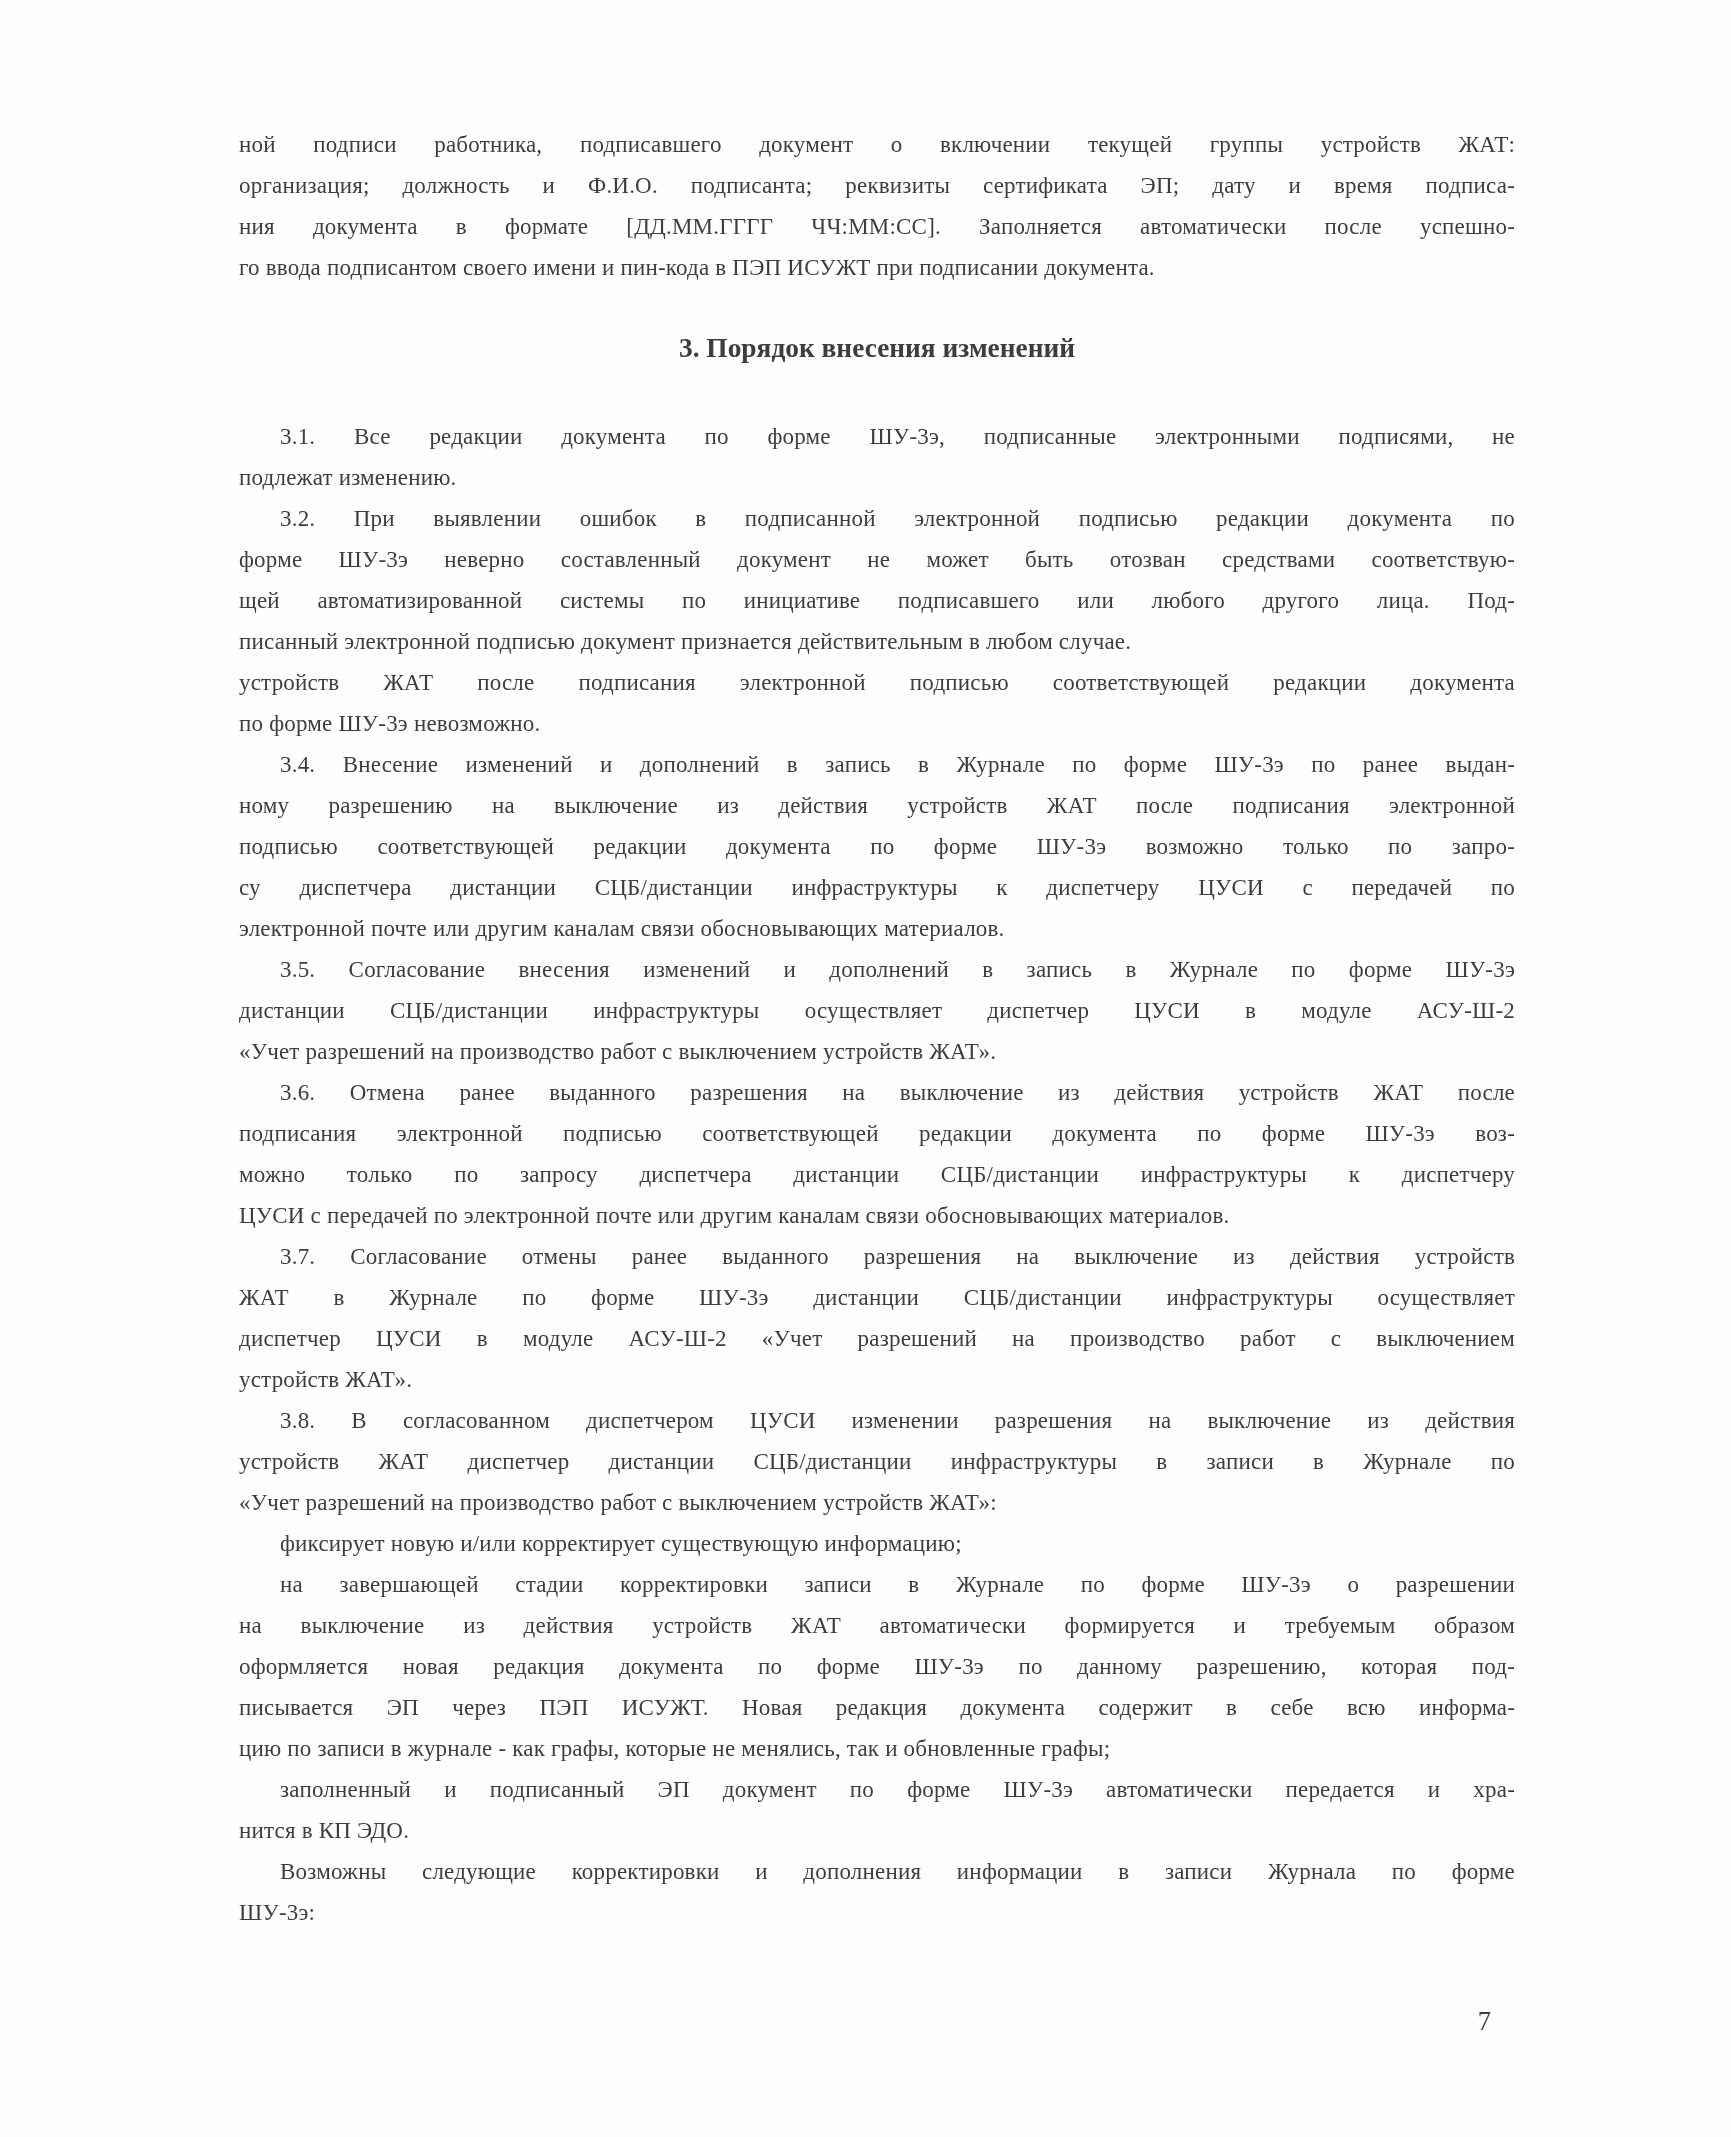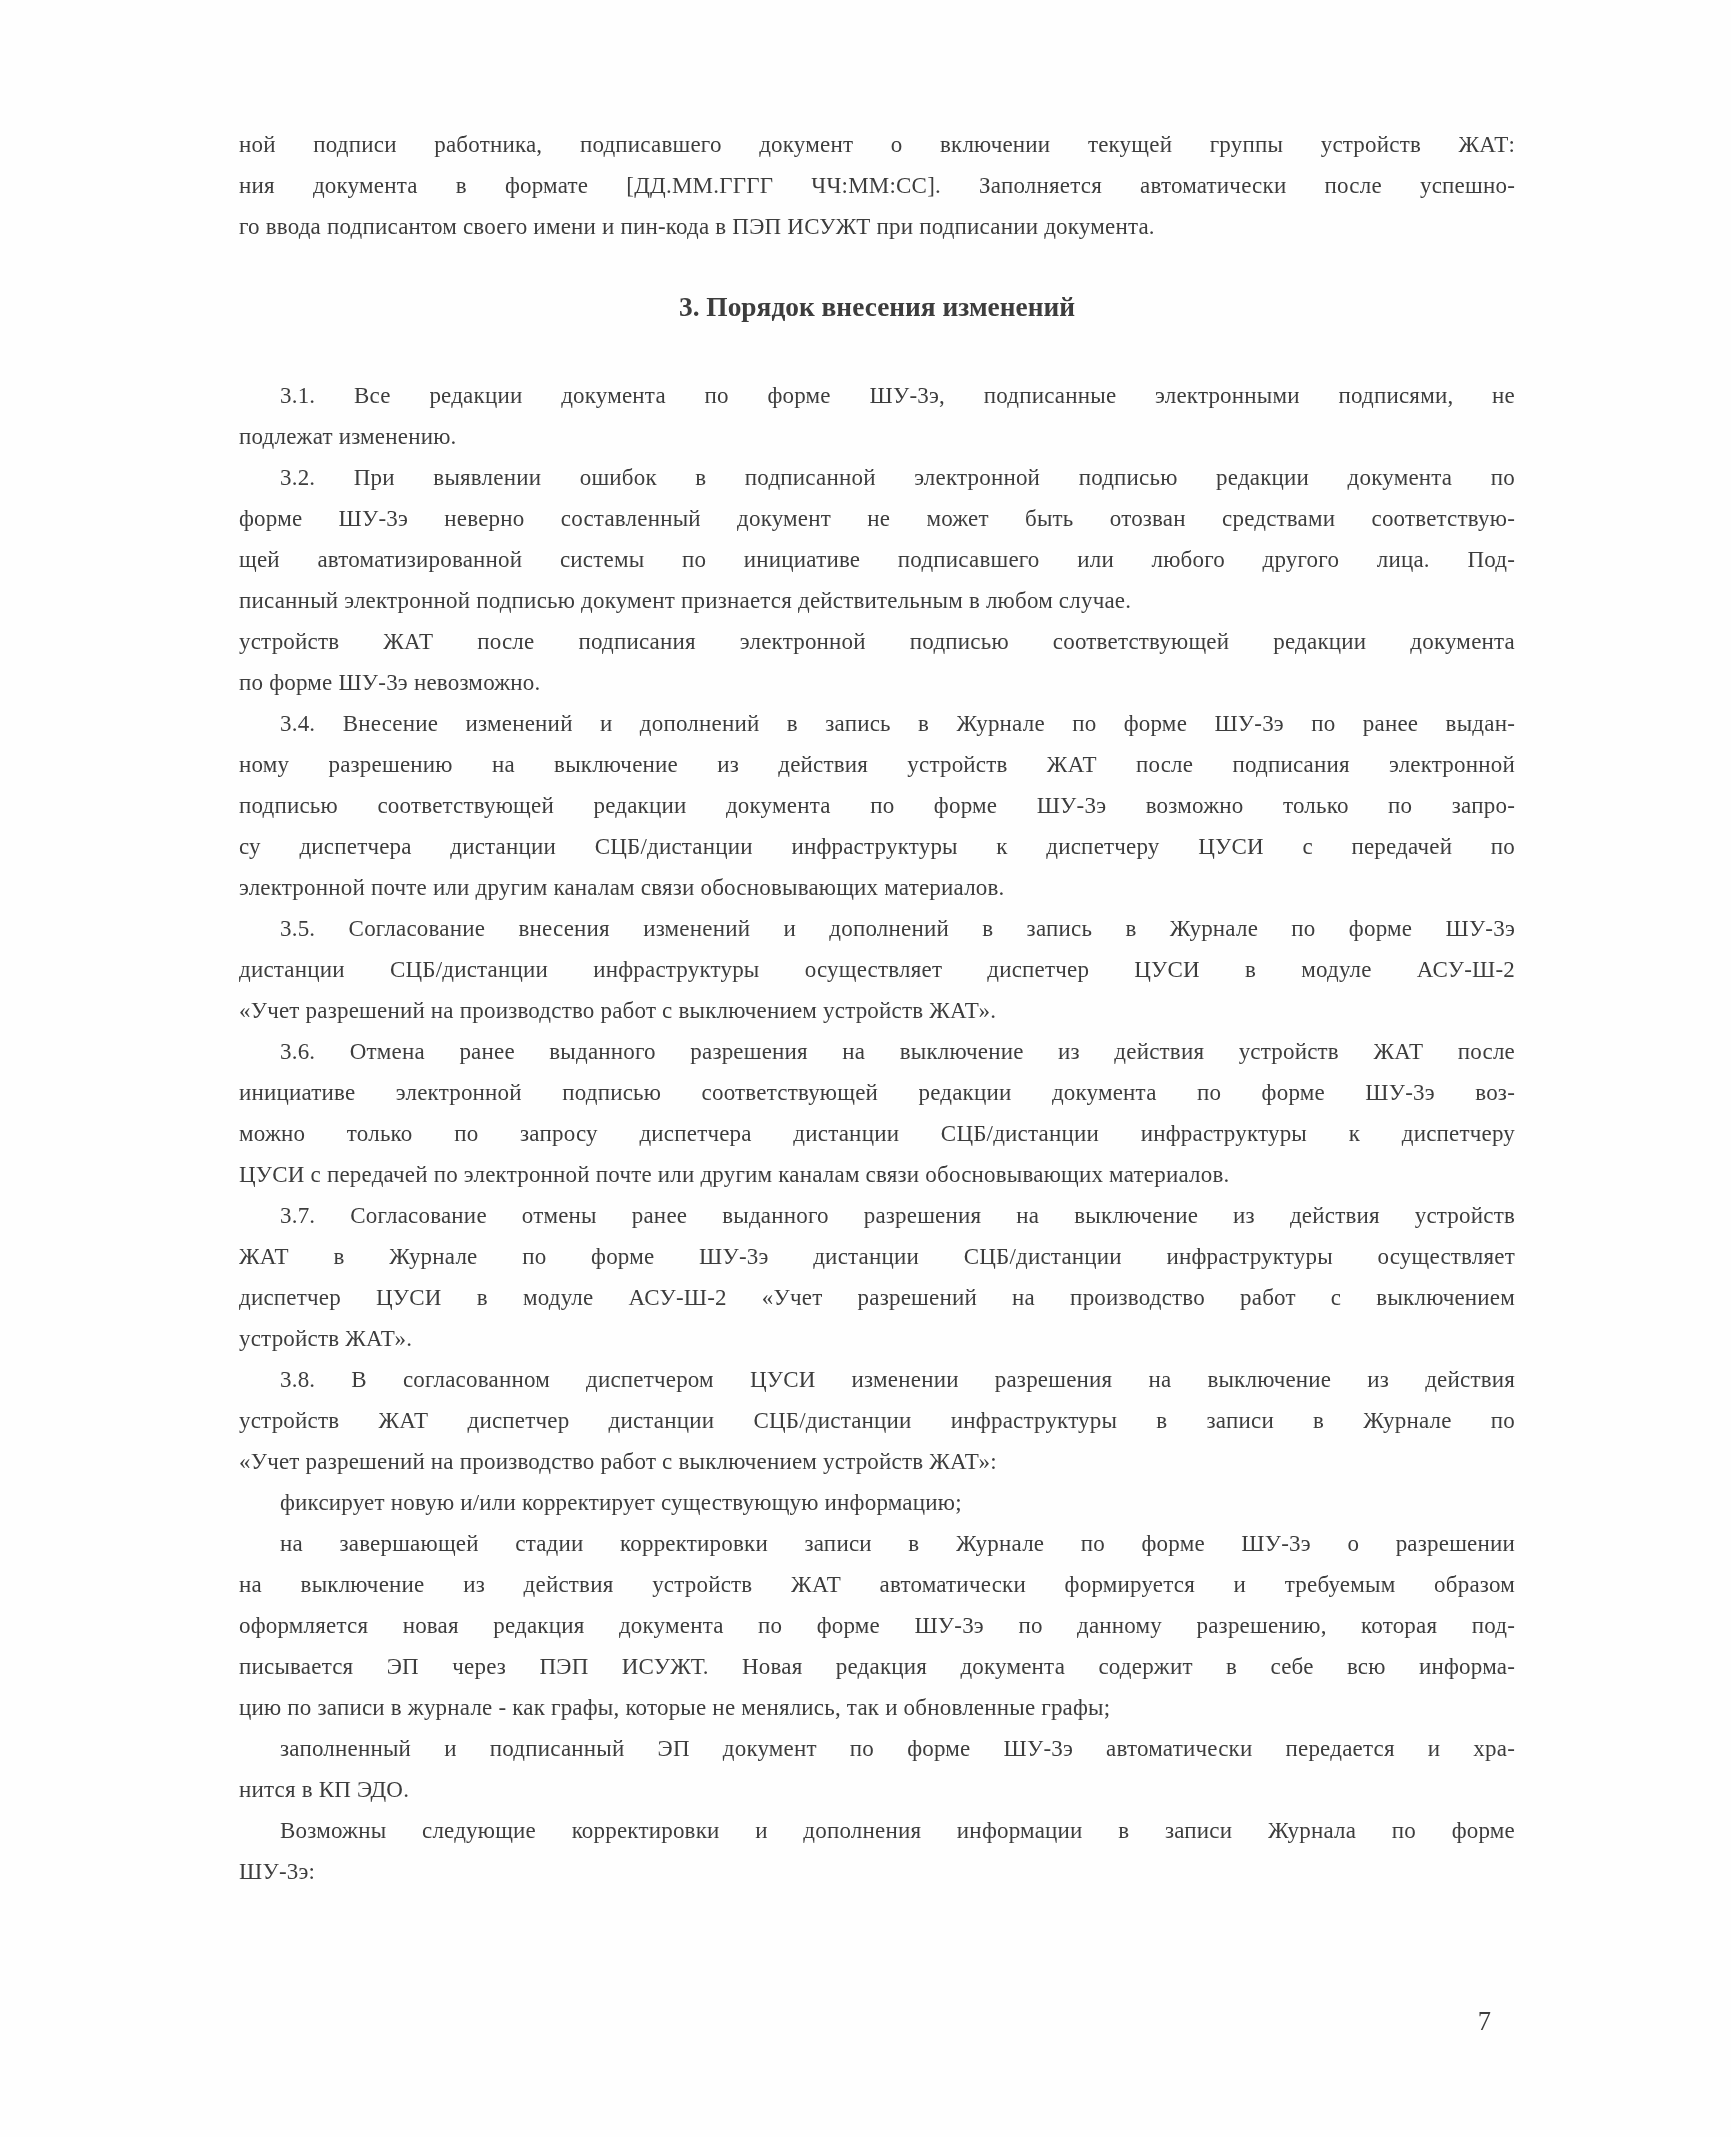--- a/index.html
+++ b/index.html
@@ -54,41 +54,42 @@
     padding-right: 24px;
     box-sizing: border-box;
   }
 </style>
 </head>
 <body>
 
 <div class="page">
   <div class="content">
       <div class="tline">ной подписи работника, подписавшего документ о включении текущей группы устройств ЖАТ:</div>
+      <div class="tline">организация; должность и Ф.И.О. подписанта; реквизиты сертификата ЭП; дату и время подписа-</div>
       <div class="tline">ния документа в формате [ДД.ММ.ГГГГ ЧЧ:ММ:СС]. Заполняется автоматически после успешно-</div>
       <div class="tline last">го ввода подписантом своего имени и пин-кода в ПЭП ИСУЖТ при подписании документа.</div>
       <div class="heading">3. Порядок внесения изменений</div>
       <div class="tline indent">3.1. Все редакции документа по форме ШУ-3э, подписанные электронными подписями, не</div>
       <div class="tline last">подлежат изменению.</div>
       <div class="tline indent">3.2. При выявлении ошибок в подписанной электронной подписью редакции документа по</div>
       <div class="tline">форме ШУ-3э неверно составленный документ не может быть отозван средствами соответствую-</div>
       <div class="tline">щей автоматизированной системы по инициативе подписавшего или любого другого лица. Под-</div>
       <div class="tline last">писанный электронной подписью документ признается действительным в любом случае.</div>
       <div class="tline">устройств ЖАТ после подписания электронной подписью соответствующей редакции документа</div>
       <div class="tline last">по форме ШУ-3э невозможно.</div>
       <div class="tline indent">3.4. Внесение изменений и дополнений в запись в Журнале по форме ШУ-3э по ранее выдан-</div>
       <div class="tline">ному разрешению на выключение из действия устройств ЖАТ после подписания электронной</div>
       <div class="tline">подписью соответствующей редакции документа по форме ШУ-3э возможно только по запро-</div>
       <div class="tline">су диспетчера дистанции СЦБ/дистанции инфраструктуры к диспетчеру ЦУСИ с передачей по</div>
       <div class="tline last">электронной почте или другим каналам связи обосновывающих материалов.</div>
       <div class="tline indent">3.5. Согласование внесения изменений и дополнений в запись в Журнале по форме ШУ-3э</div>
       <div class="tline">дистанции СЦБ/дистанции инфраструктуры осуществляет диспетчер ЦУСИ в модуле АСУ-Ш-2</div>
       <div class="tline last">«Учет разрешений на производство работ с выключением устройств ЖАТ».</div>
       <div class="tline indent">3.6. Отмена ранее выданного разрешения на выключение из действия устройств ЖАТ после</div>
-      <div class="tline">инициативе электронной подписью соответствующей редакции документа по форме ШУ-3э воз-</div>
+      <div class="tline">подписания электронной подписью соответствующей редакции документа по форме ШУ-3э воз-</div>
       <div class="tline">можно только по запросу диспетчера дистанции СЦБ/дистанции инфраструктуры к диспетчеру</div>
       <div class="tline last">ЦУСИ с передачей по электронной почте или другим каналам связи обосновывающих материалов.</div>
       <div class="tline indent">3.7. Согласование отмены ранее выданного разрешения на выключение из действия устройств</div>
       <div class="tline">ЖАТ в Журнале по форме ШУ-3э дистанции СЦБ/дистанции инфраструктуры осуществляет</div>
       <div class="tline">диспетчер ЦУСИ в модуле АСУ-Ш-2 «Учет разрешений на производство работ с выключением</div>
       <div class="tline last">устройств ЖАТ».</div>
       <div class="tline indent">3.8. В согласованном диспетчером ЦУСИ изменении разрешения на выключение из действия</div>
       <div class="tline">устройств ЖАТ диспетчер дистанции СЦБ/дистанции инфраструктуры в записи в Журнале по</div>
       <div class="tline last">«Учет разрешений на производство работ с выключением устройств ЖАТ»:</div>
       <div class="tline last indent">фиксирует новую и/или корректирует существующую информацию;</div>

